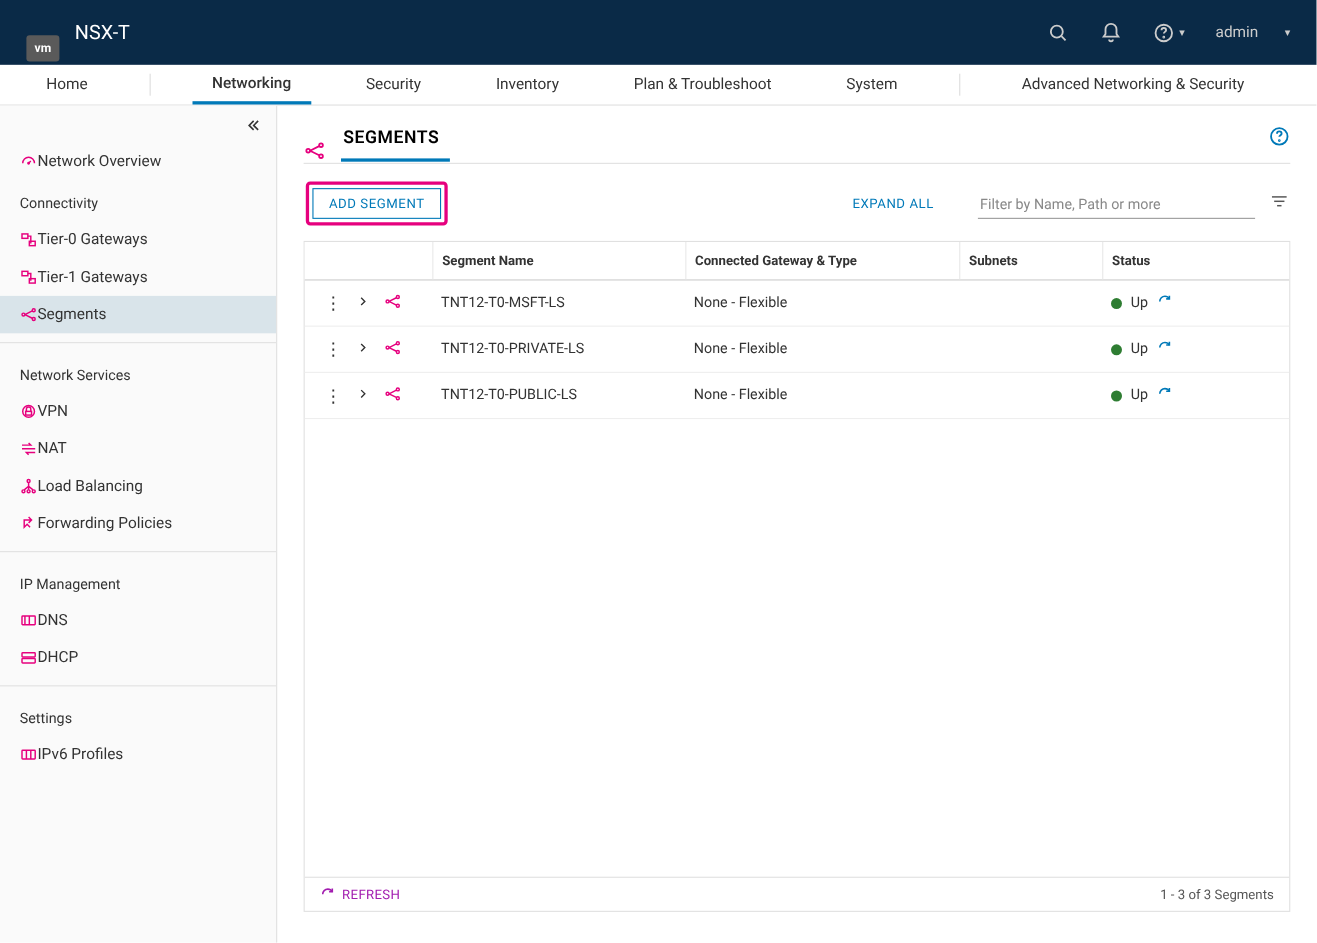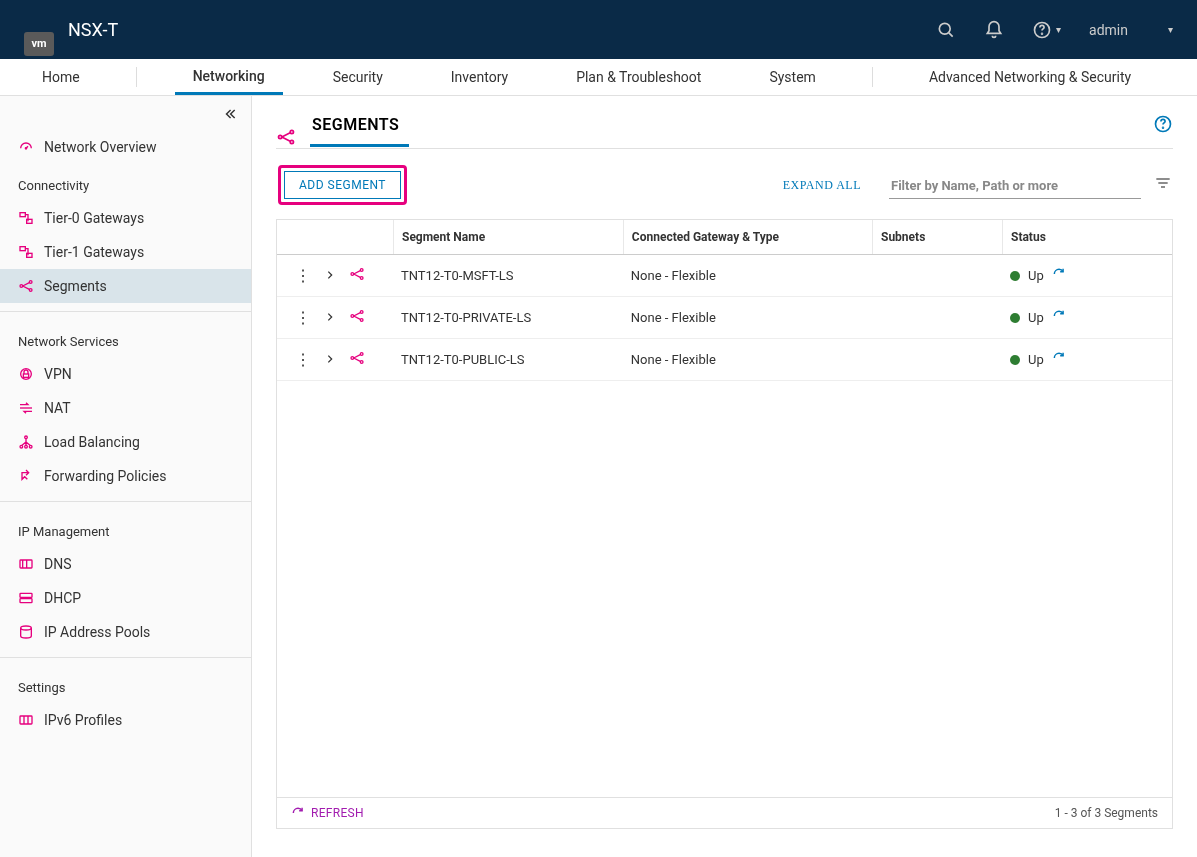--- a/index.html
+++ b/index.html
@@ -55,21 +55,21 @@
     }
     .help-group {
       display: flex;
       align-items: center;
       gap: 4px;
       cursor: pointer;
     }
     .user-group {
       display: flex;
       align-items: center;
-      gap: 40px;
+      gap: 24px;
       cursor: pointer;
     }
     .user-label {
       color: #ccc;
       font-size: 14px;
     }
     
     .mainnav {
       height: 37px;
       border-bottom: 1px solid #e0e0e0;
@@ -117,21 +117,20 @@
       cursor: pointer;
       color: #333;
     }
     .sidebar-item {
       display: flex;
       align-items: center;
       padding: 9px 18px;
       font-size: 14px;
       color: #333;
       cursor: pointer;
-      gap: 10px;
     }
     .sidebar-item.selected {
       background: #d9e4ea;
     }
     .sidebar-item .side-icon {
       width: 16px;
       height: 16px;
       color: #e6007e;
       flex-shrink: 0;
     }
@@ -211,35 +210,33 @@
       cursor: pointer;
     }
     .toolbar-spacer {
       flex: 1;
     }
     .expand-all {
       color: #0079b8;
       font-size: 12px;
       letter-spacing: 0.5px;
       cursor: pointer;
-      margin-right: 28px;
-      font-family: Liberation Serif, serif;
+      margin-right: 40px;
     }
     .filter-box {
       border-bottom: 1px solid #999;
       width: 252px;
       padding: 4px 2px;
     }
     .filter-input {
       border: none;
       outline: none;
       font-size: 13px;
       width: 100%;
       color: #555;
-      font-weight: bold;
     }
     .filter-input::placeholder {
       color: #888;
     }
     .filter-settings {
       margin-left: 14px;
       color: #555;
       cursor: pointer;
     }
     
@@ -480,27 +477,20 @@
           </svg></span>
       <span>DNS</span>
     </div>
     <div class="sidebar-item">
       <span class="side-icon"><svg viewBox="0 0 24 24" fill="none" stroke="currentColor" stroke-width="2">
             <rect x="3" y="5" width="18" height="6" rx="1"></rect>
             <rect x="3" y="13" width="18" height="6" rx="1"></rect>
           </svg></span>
       <span>DHCP</span>
     </div>
-    <div class="sidebar-item">
-      <span class="side-icon"><svg viewBox="0 0 24 24" fill="none" stroke="currentColor" stroke-width="2">
-            <ellipse cx="12" cy="6" rx="8" ry="3"></ellipse>
-            <path d="M4 6v12c0 1.7 3.6 3 8 3s8-1.3 8-3V6"></path>
-          </svg></span>
-      <span>IP Address Pools</span>
-    </div>
 
     <div class="sidebar-divider"></div>
     <div class="sidebar-heading">Settings</div>
     <div class="sidebar-item">
       <span class="side-icon"><svg viewBox="0 0 24 24" fill="none" stroke="currentColor" stroke-width="2">
             <rect x="3" y="6" width="18" height="12" rx="1"></rect>
             <path d="M9 6v12M15 6v12"></path>
           </svg></span>
       <span>IPv6 Profiles</span>
     </div>

